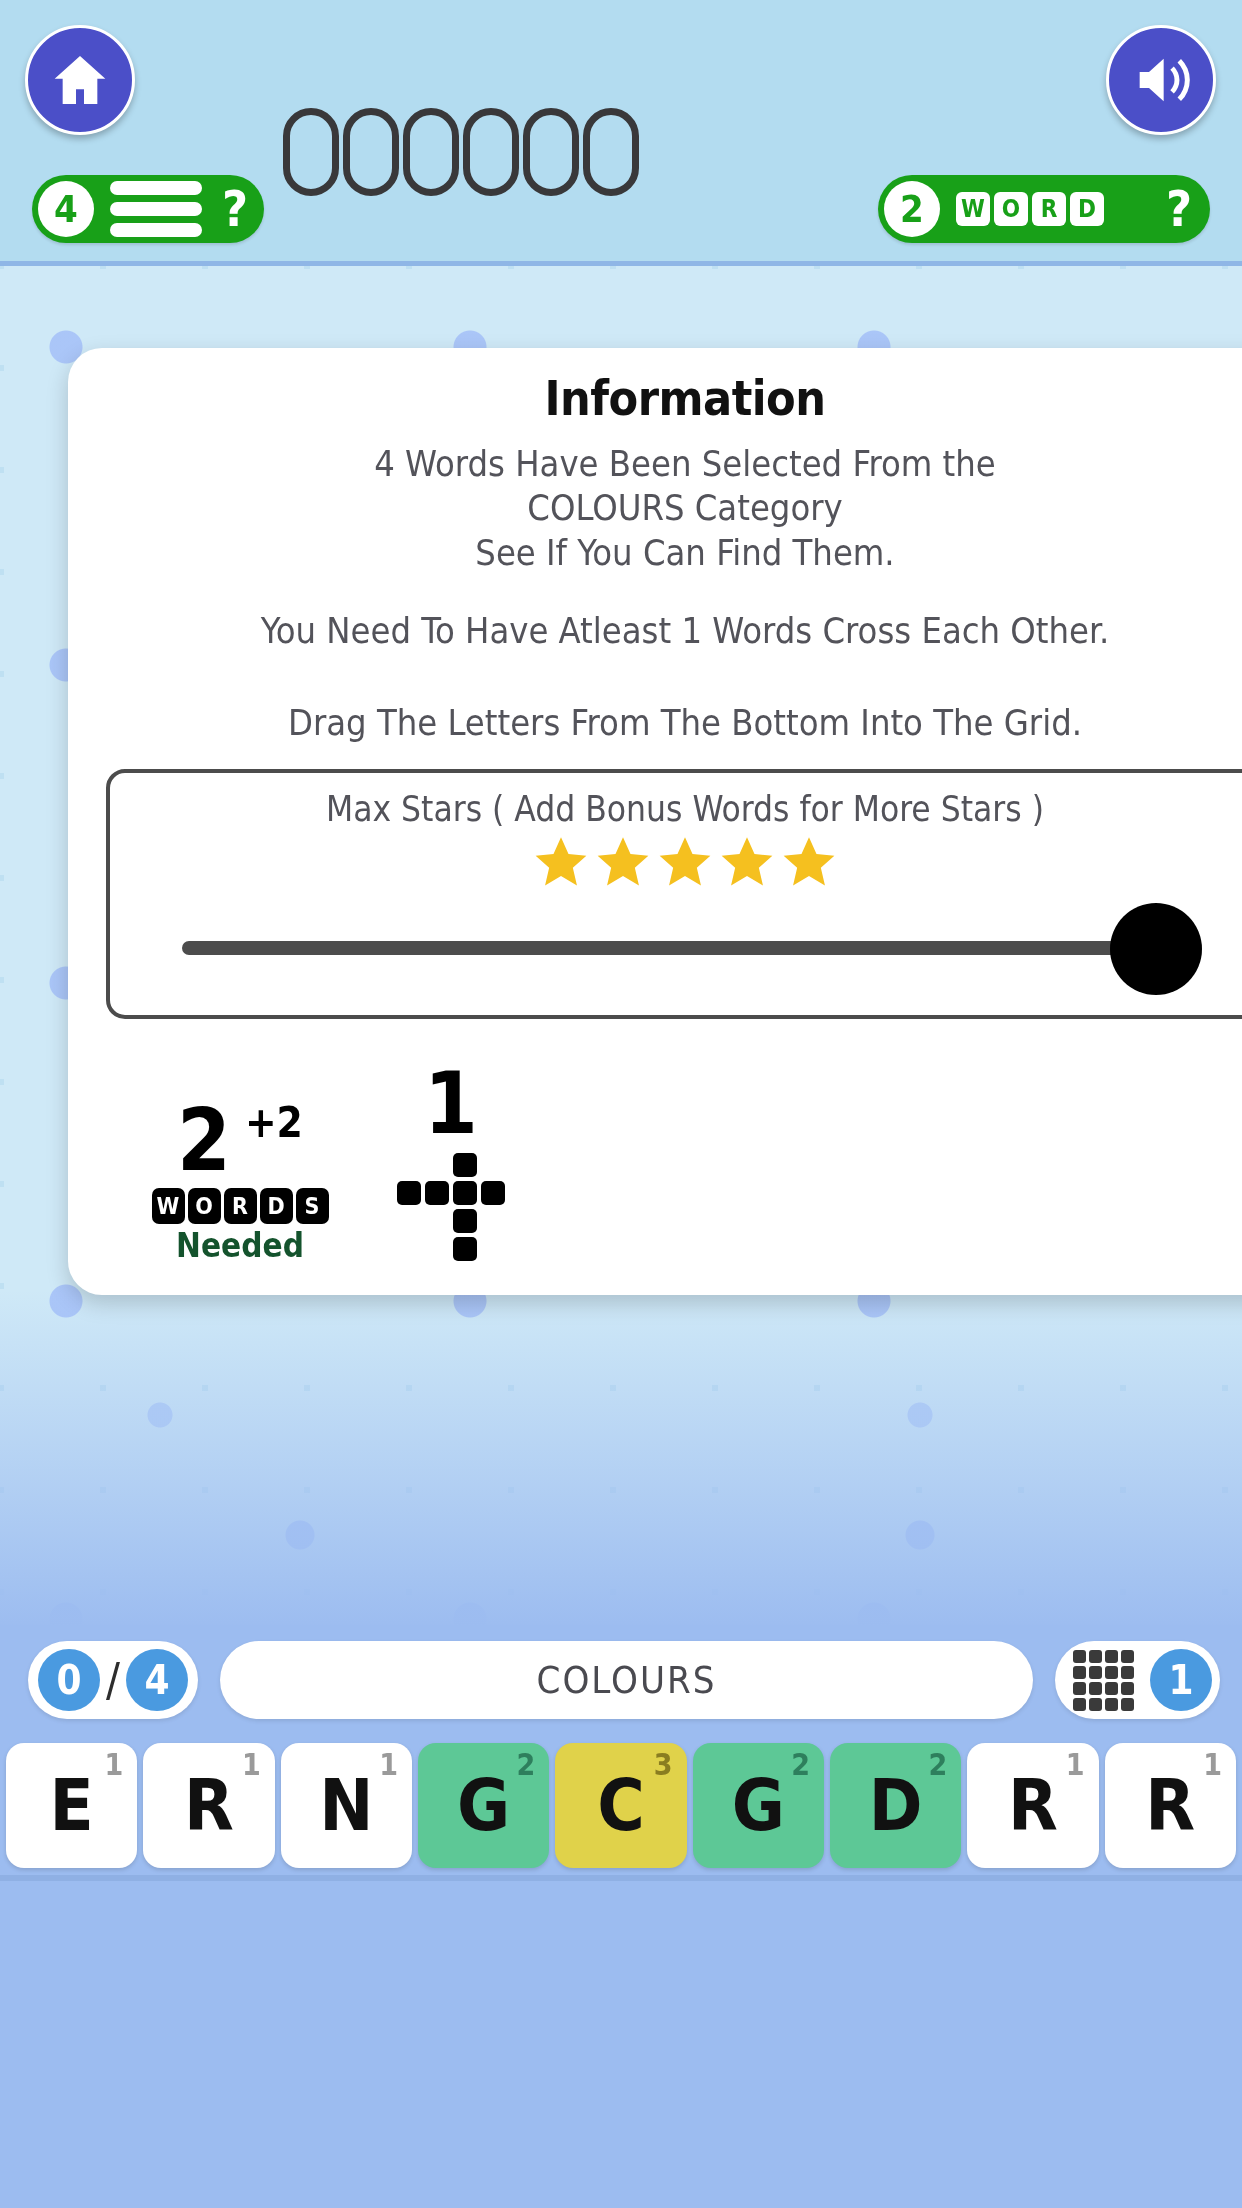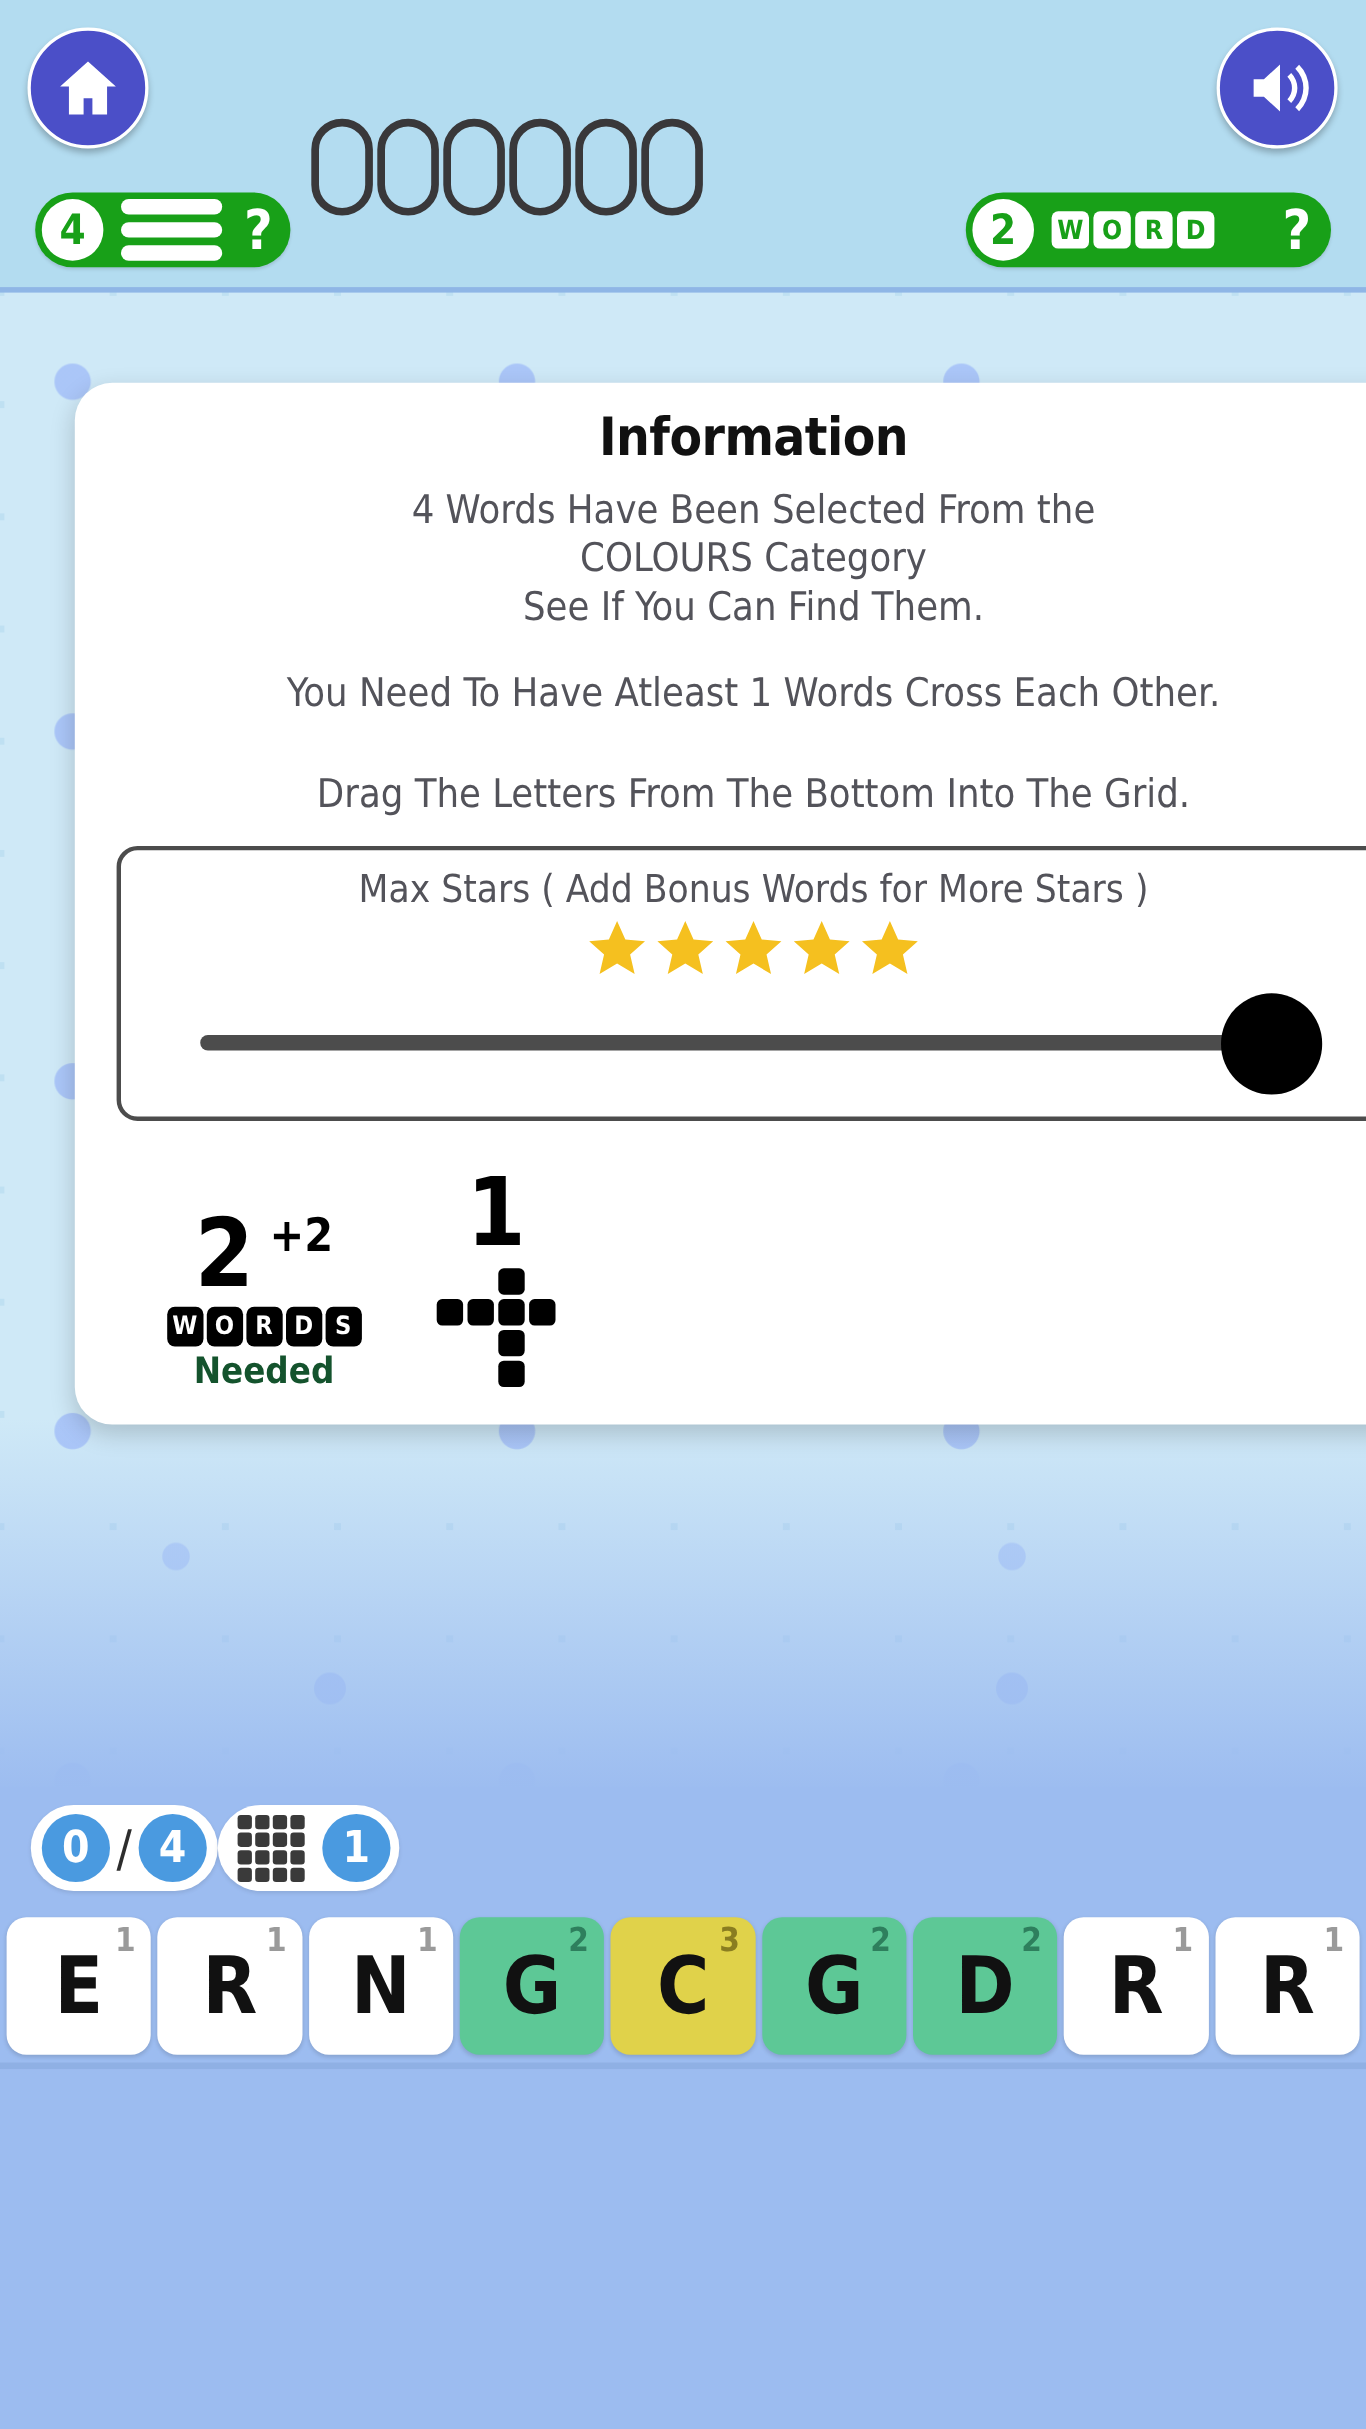--- a/index.html
+++ b/index.html
@@ -586,20 +586,23 @@
   </div>
 
   <div id="status-bar">
 
     <div class="status-capsule" id="progress-capsule">
       <div class="blue-circle">0</div>
       <div id="progress-slash">/</div>
       <div class="blue-circle">4</div>
     </div>
 
+    <div class="status-capsule" id="category-capsule">
+      <div id="category-label">COLOURS</div>
+    </div>
 
     <div class="status-capsule" id="cross-capsule">
       <div class="cross-icon">
         <i class="blank"></i>
           <i class="blank"></i>
           <i></i>
           <i class="blank"></i>
         <i></i>
           <i></i>
           <i></i>

